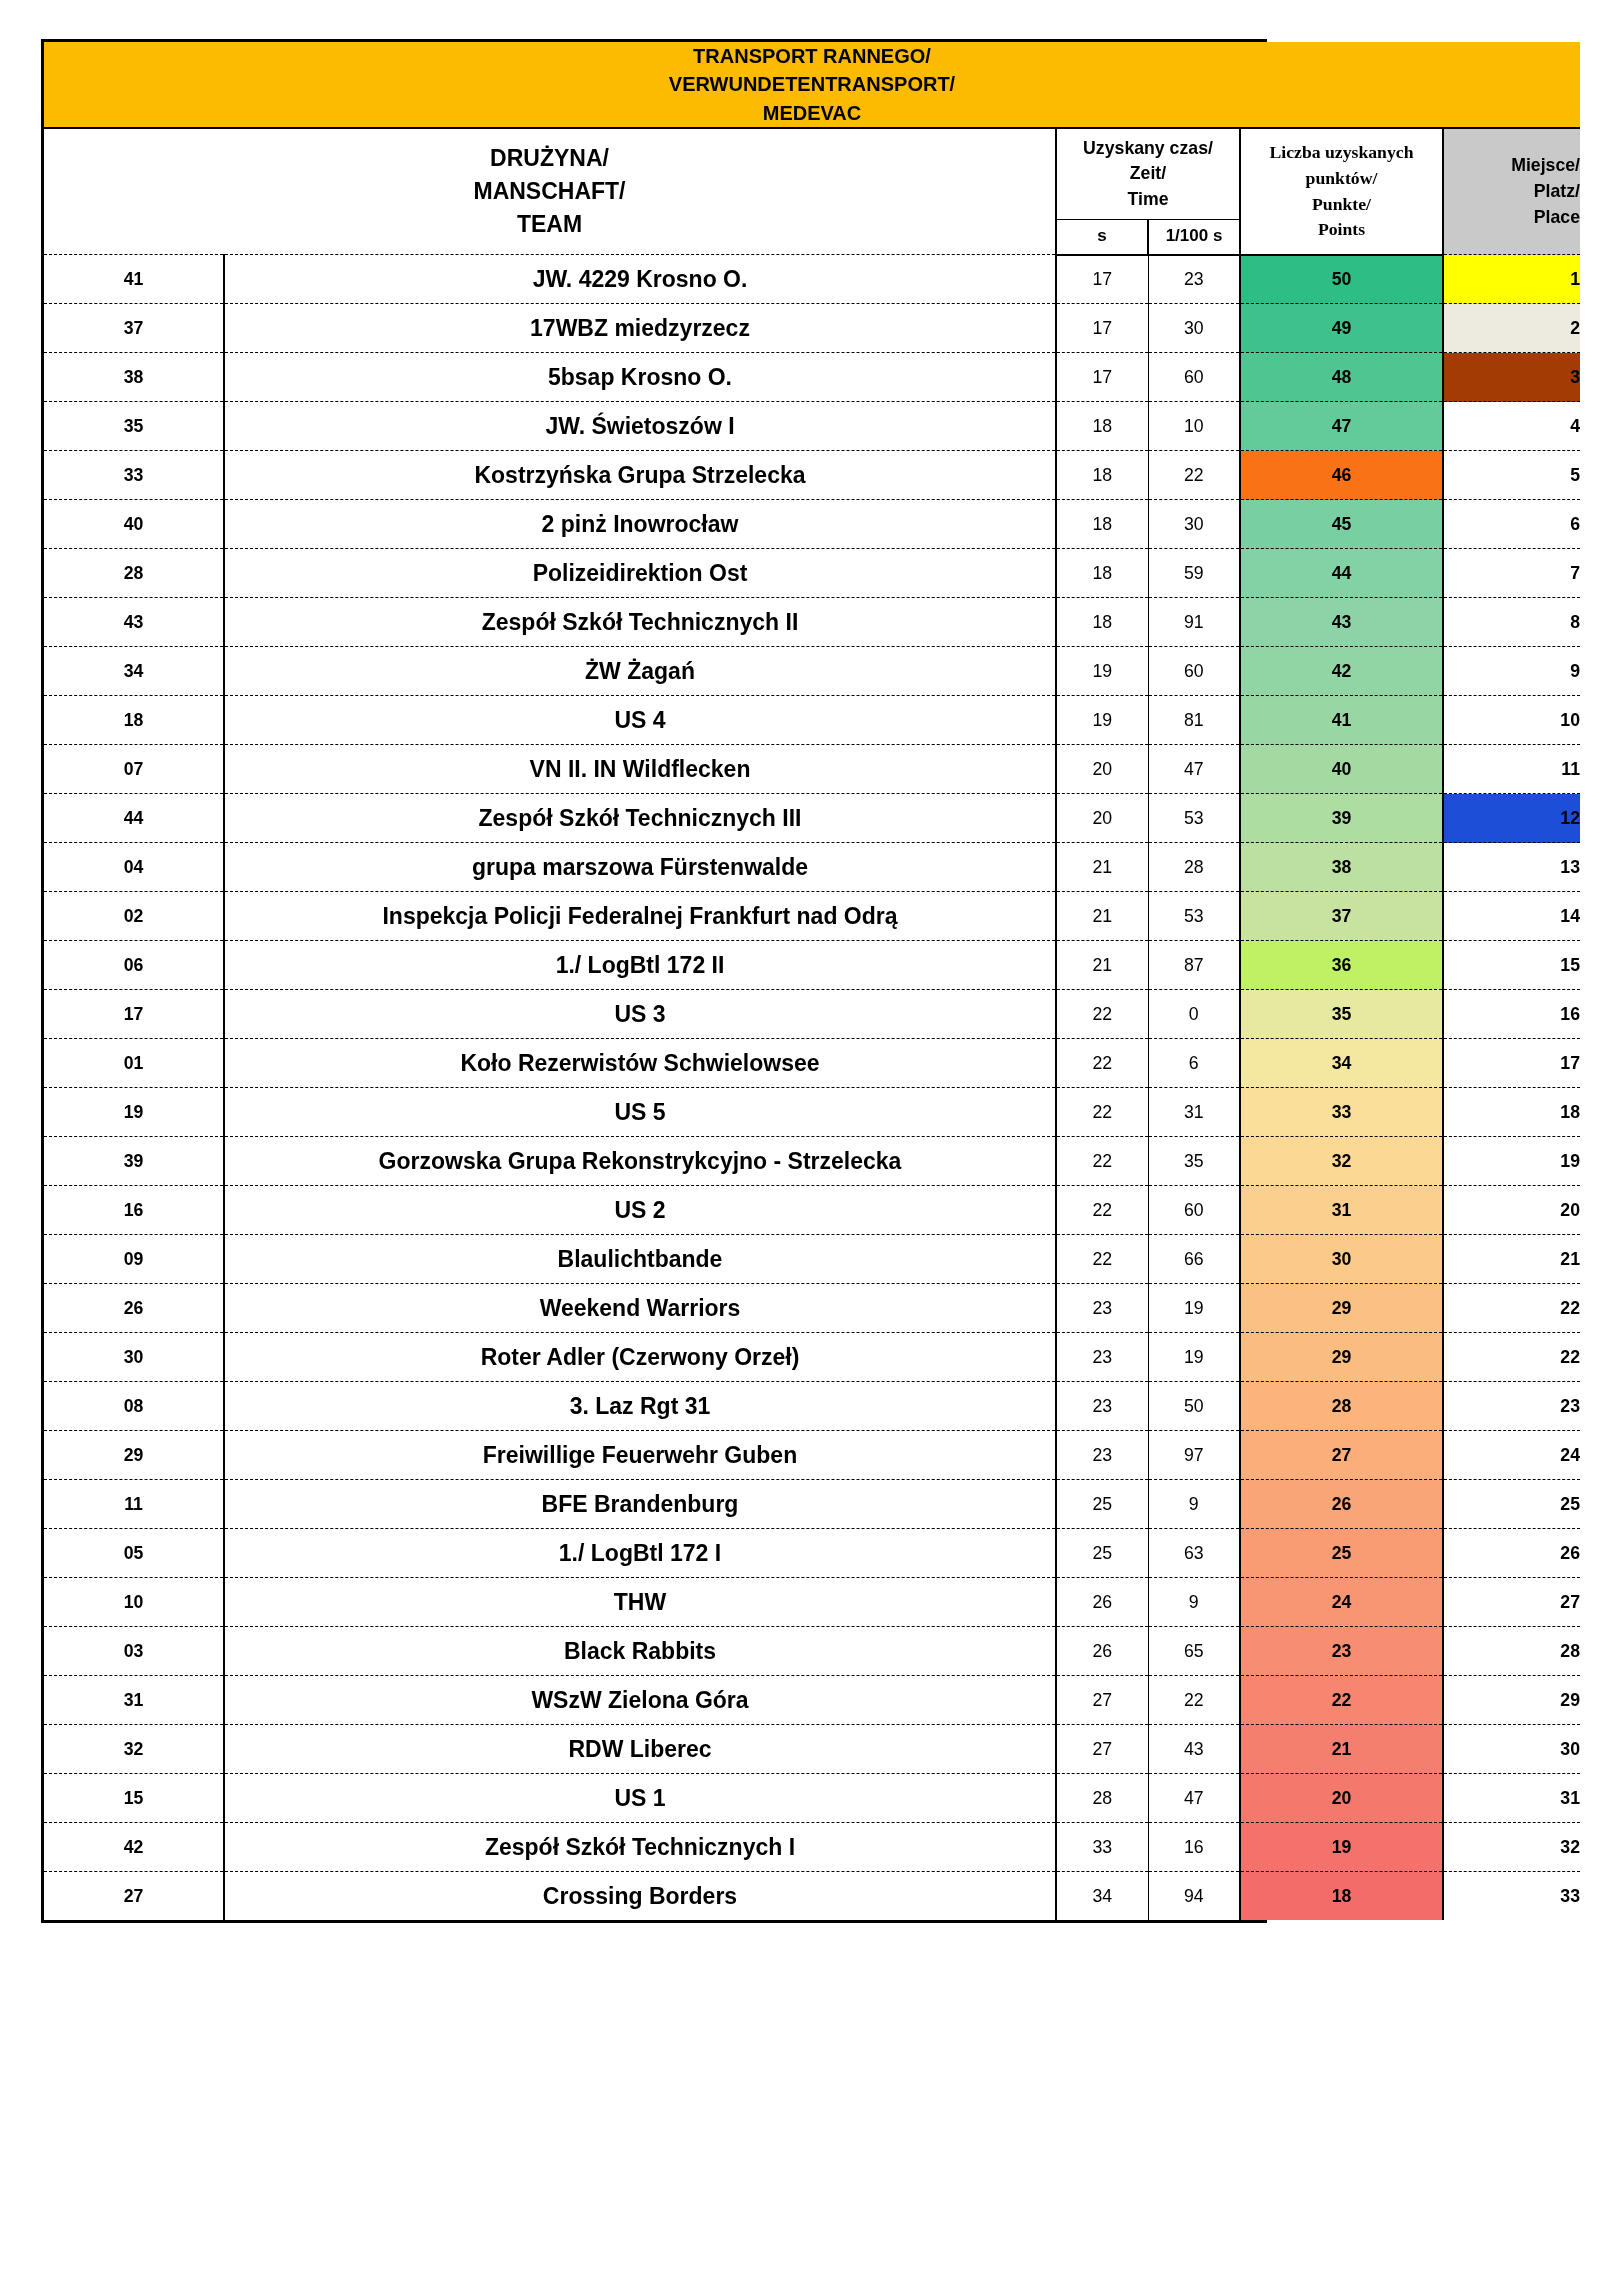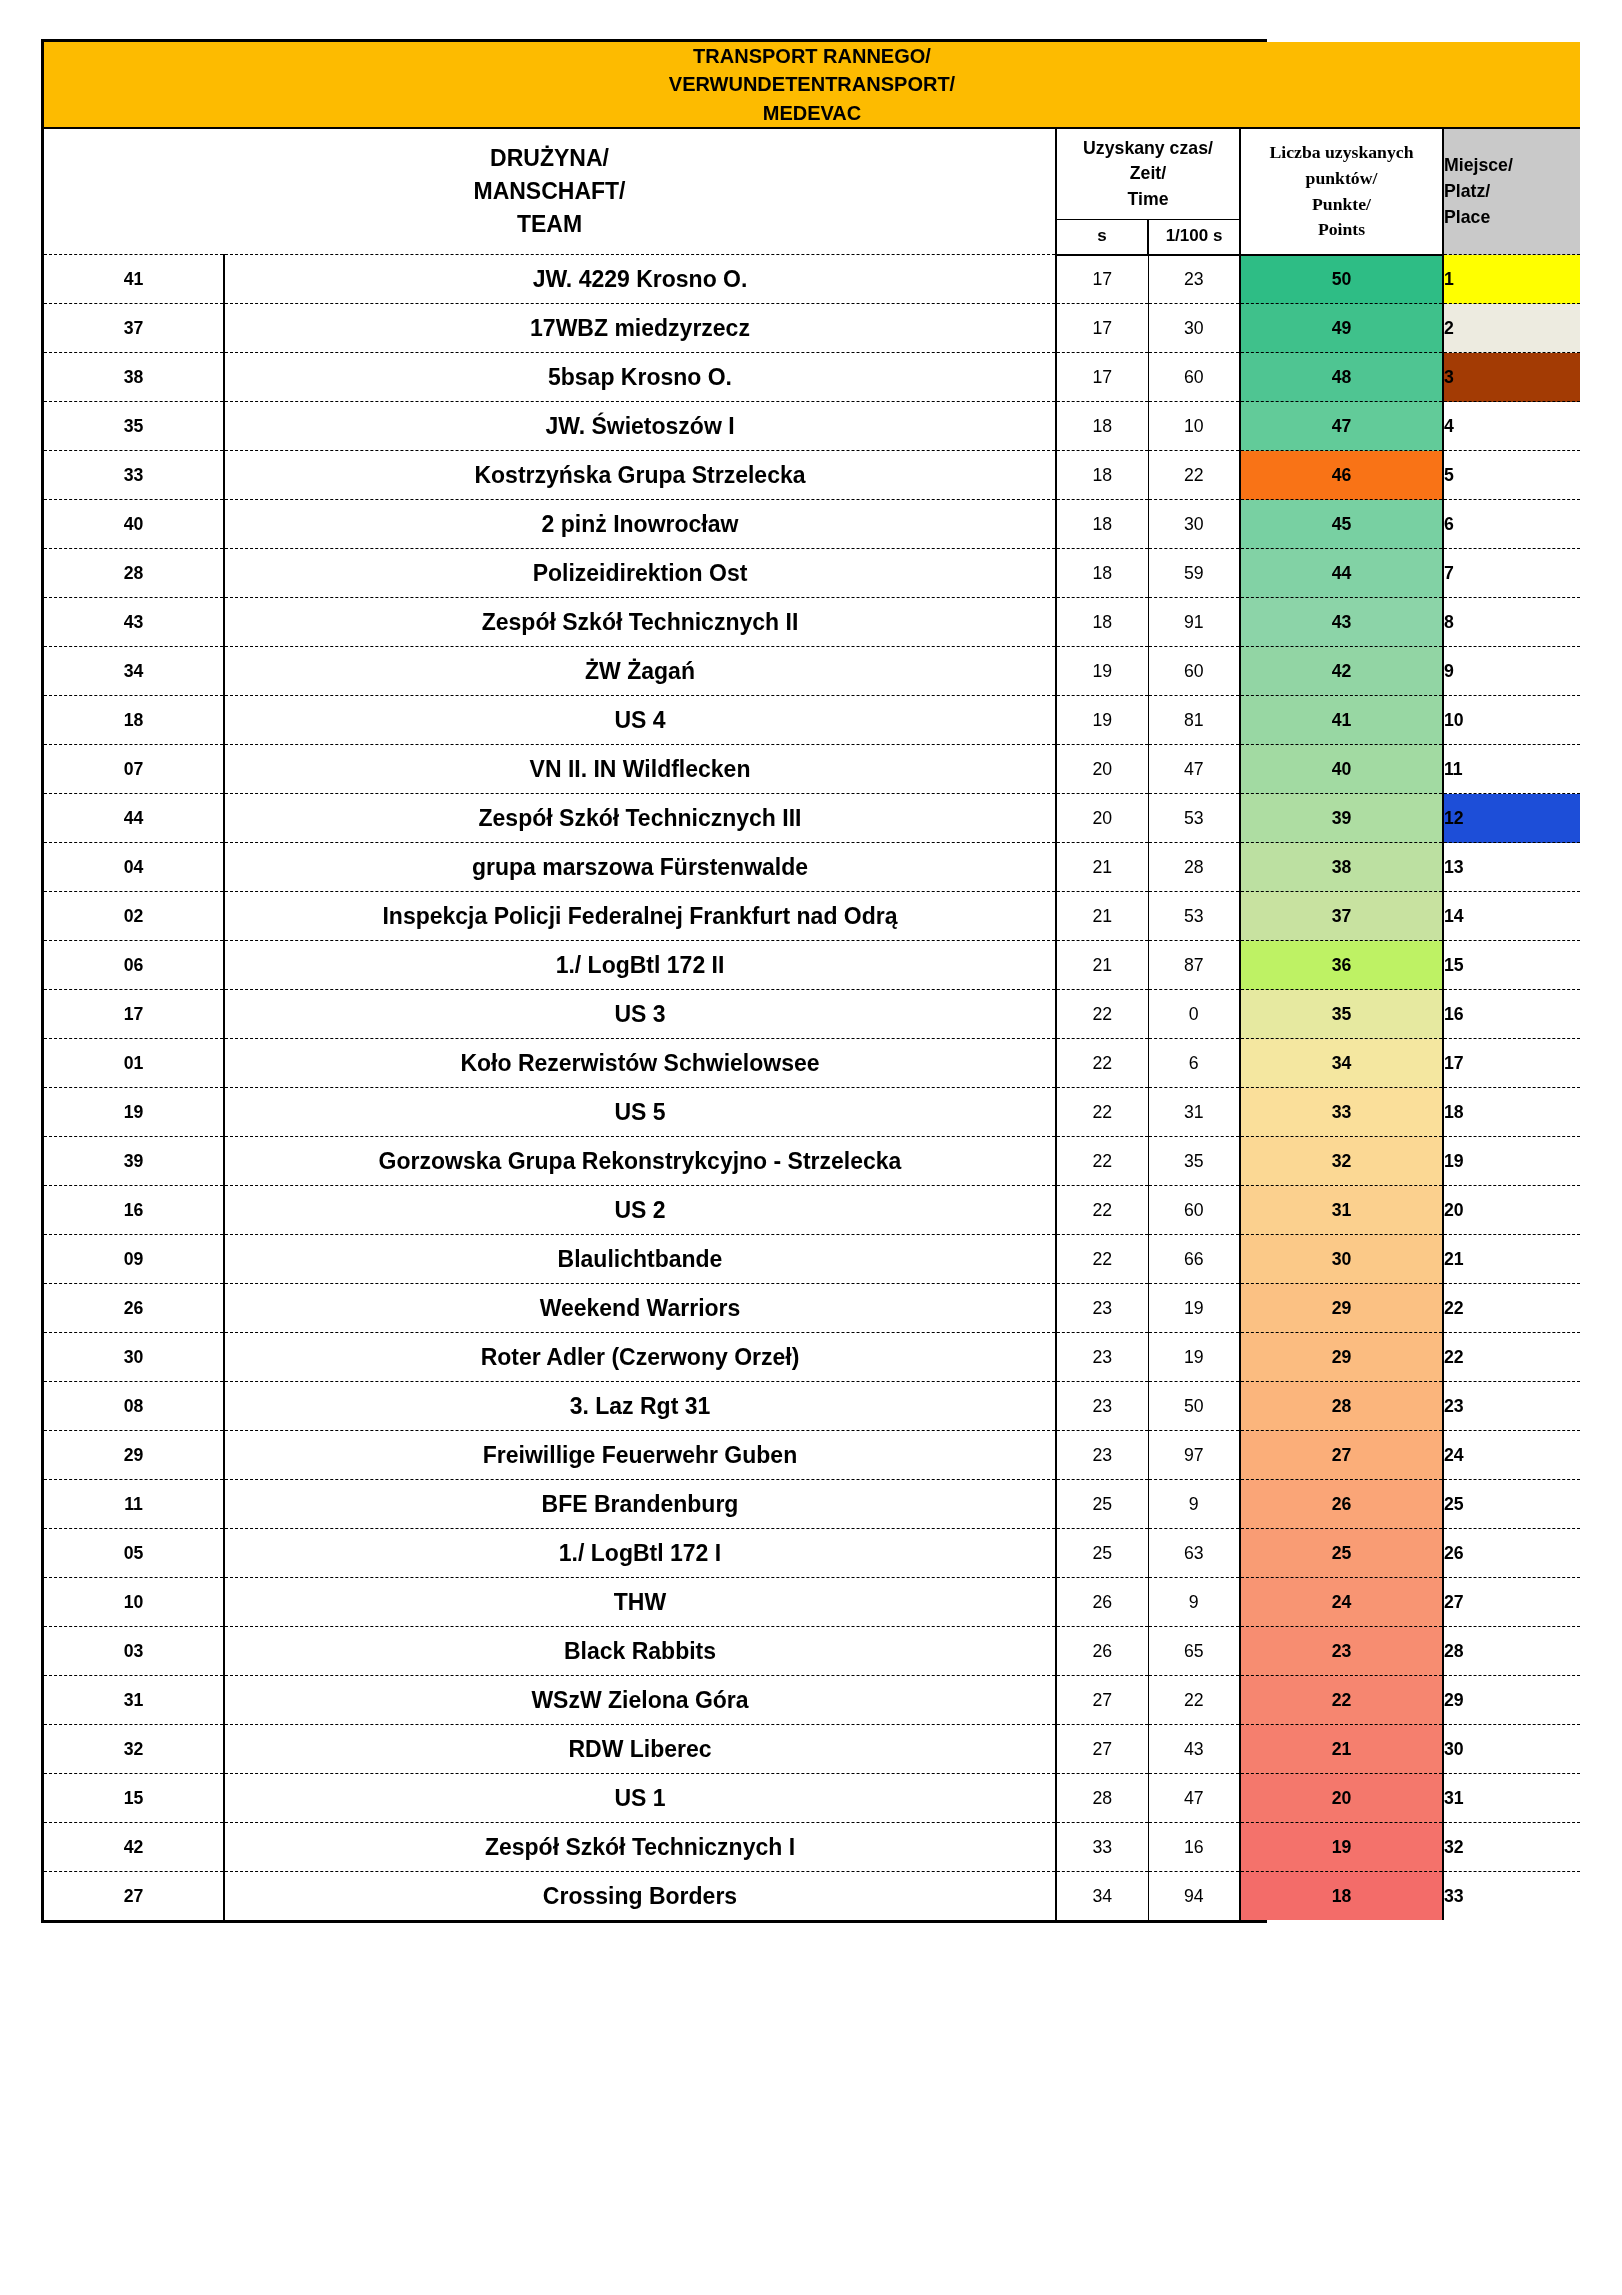--- a/index.html
+++ b/index.html
@@ -115,21 +115,21 @@
     width: 203px;
     text-align: center;
     font-size: 17.7px;
     font-weight: bold;
     color: #000;
     border-right: 2px solid #000;
     border-bottom: 1.3px dashed #000;
   }
   td.place {
     width: 144px;
-    text-align: left;
+    text-align: right;
     font-size: 17.7px;
     font-weight: bold;
     color: #000;
     border-bottom: 1.3px dashed #000;
   }
   tr.last td { border-bottom: none; }
   col.c-num   { width: 180px; }
   col.c-team  { width: 832px; }
   col.c-sec   { width: 92px; }
   col.c-cs    { width: 92px; }

